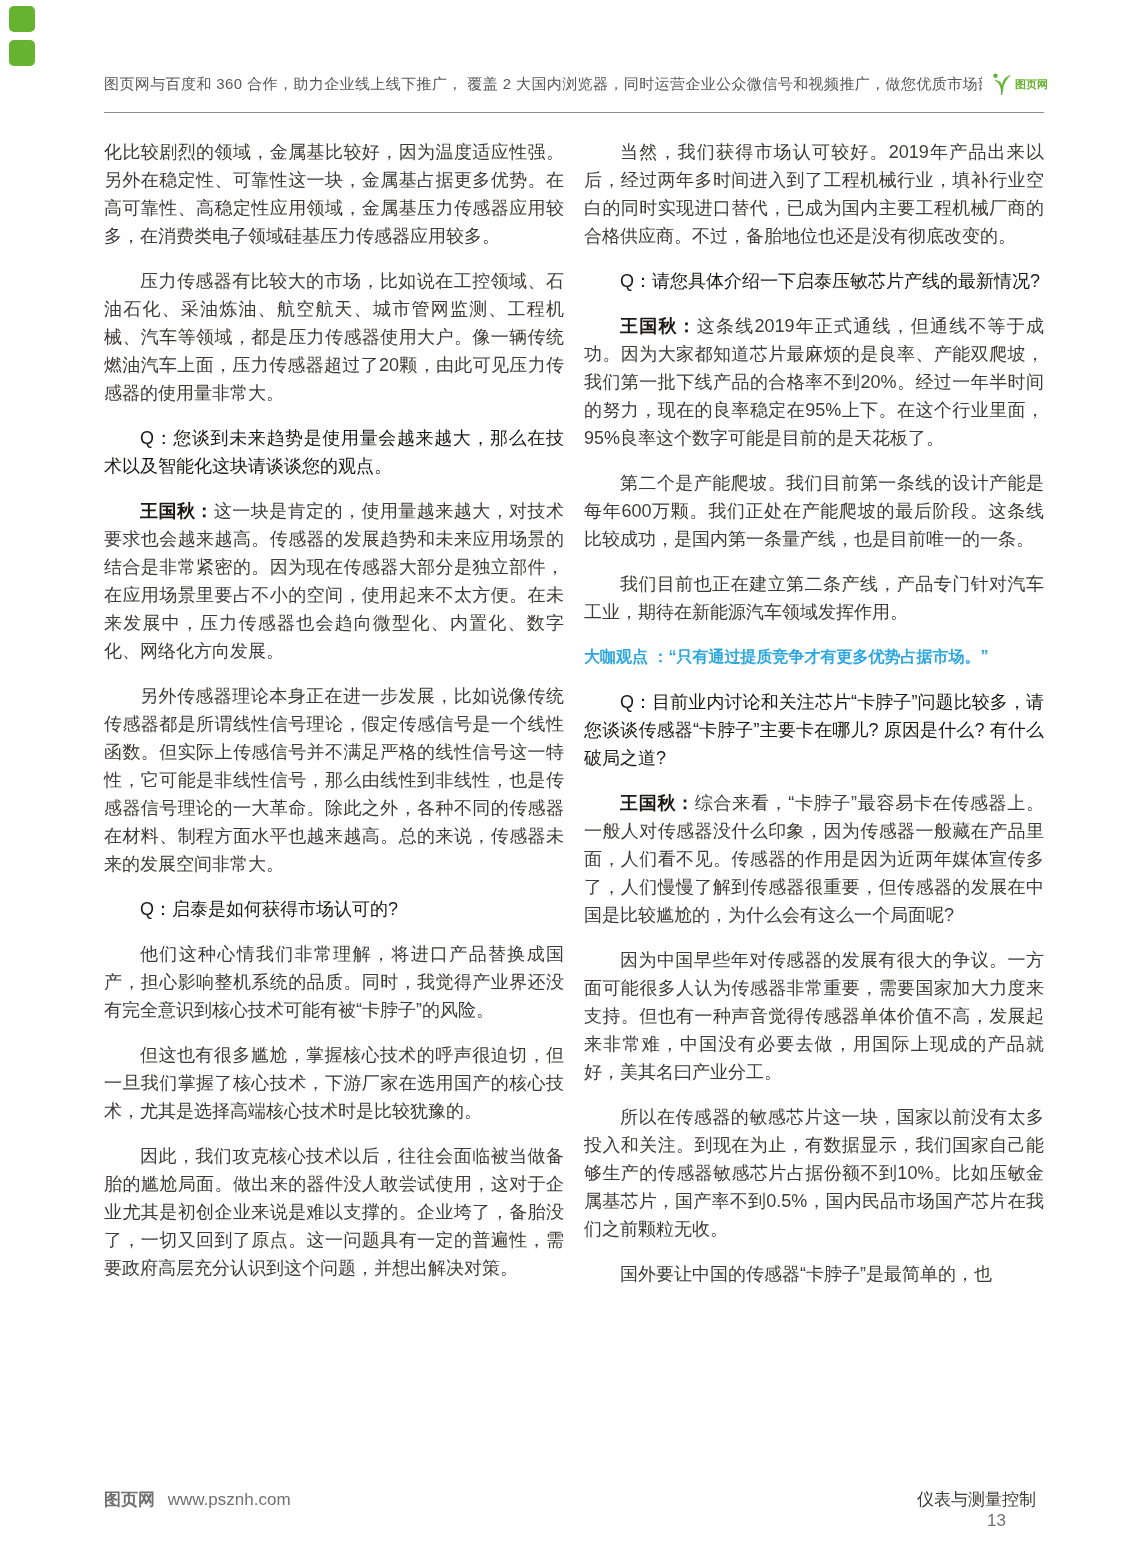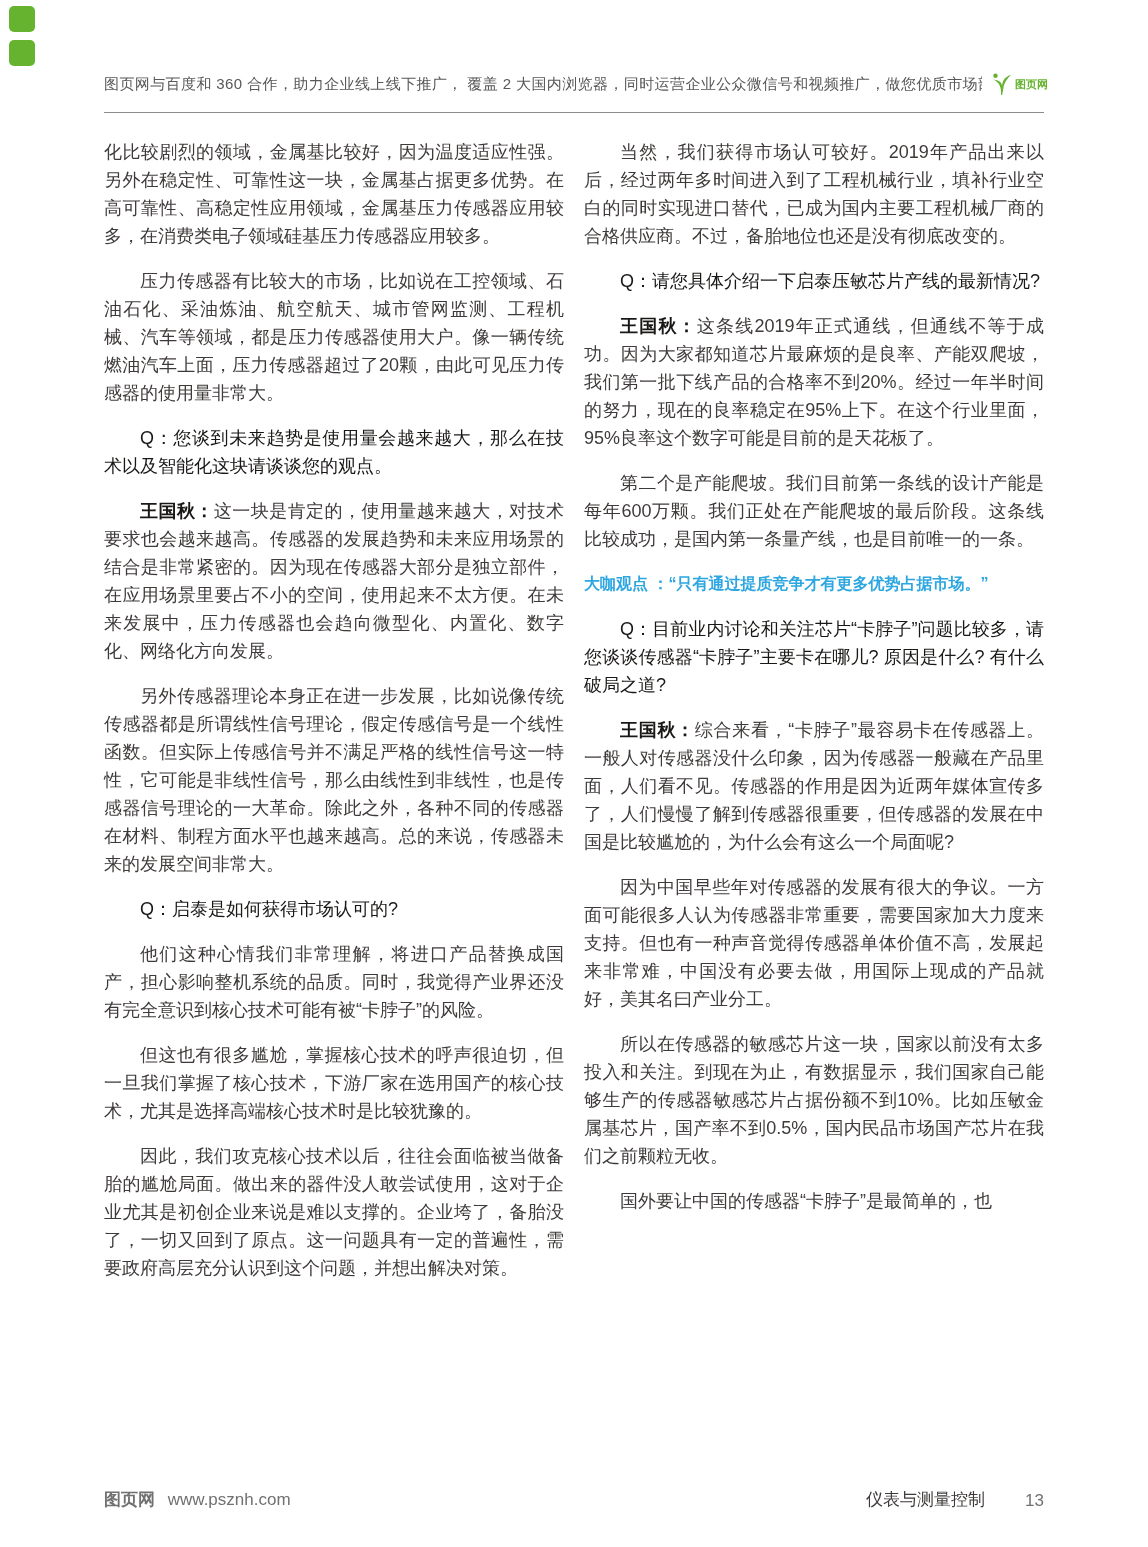--- a/index.html
+++ b/index.html
@@ -50,27 +50,27 @@
     word-break:break-all;
   }
   .para.no-indent{text-indent:0;}
   .para.question{font-weight:normal;color:var(--dark);}
   .para.section{
     font-weight:bold;color:var(--blue);
     text-indent:0;font-size:16px;
   }
   .para strong{color:var(--dark);font-weight:bold;}
   .footer{
-    position:absolute;left:104px;right:104px;top:1488px;
+    position:absolute;left:104px;right:112px;top:1488px;
     display:flex;justify-content:space-between;align-items:baseline;
     font-size:17px;color:var(--gray);
   }
   .footer-left span{margin-right:8px;}
   .footer-brand{font-weight:600;}
-  .footer-right{display:flex;align-items:flex-end;}
+  .footer-right{display:flex;align-items:center;flex-direction:column;}
   .footer-journal{color:#3e3a39;}
   .footer-page{margin-left:40px;color:var(--gray);}
 </style>
 </head>
 <body>
 
 <div class="page">
 
   <div class="corner">
     <div class="sq"></div>
@@ -100,20 +100,21 @@
         <p class="para question">Q：启泰是如何获得市场认可的?</p>
         <p class="para body">他们这种心情我们非常理解，将进口产品替换成国产，担心影响整机系统的品质。同时，我觉得产业界还没有完全意识到核心技术可能有被“卡脖子”的风险。</p>
         <p class="para body">但这也有很多尴尬，掌握核心技术的呼声很迫切，但一旦我们掌握了核心技术，下游厂家在选用国产的核心技术，尤其是选择高端核心技术时是比较犹豫的。</p>
         <p class="para body">因此，我们攻克核心技术以后，往往会面临被当做备胎的尴尬局面。做出来的器件没人敢尝试使用，这对于企业尤其是初创企业来说是难以支撑的。企业垮了，备胎没了，一切又回到了原点。这一问题具有一定的普遍性，需要政府高层充分认识到这个问题，并想出解决对策。</p>
       </div>
     <div class="column" id="col-right">
         <p class="para body">当然，我们获得市场认可较好。2019年产品出来以后，经过两年多时间进入到了工程机械行业，填补行业空白的同时实现进口替代，已成为国内主要工程机械厂商的合格供应商。不过，备胎地位也还是没有彻底改变的。</p>
         <p class="para question">Q：请您具体介绍一下启泰压敏芯片产线的最新情况?</p>
         <p class="para answer"><strong>王国秋：</strong>这条线2019年正式通线，但通线不等于成功。因为大家都知道芯片最麻烦的是良率、产能双爬坡，我们第一批下线产品的合格率不到20%。经过一年半时间的努力，现在的良率稳定在95%上下。在这个行业里面，95%良率这个数字可能是目前的是天花板了。</p>
         <p class="para body">第二个是产能爬坡。我们目前第一条线的设计产能是每年600万颗。我们正处在产能爬坡的最后阶段。这条线比较成功，是国内第一条量产线，也是目前唯一的一条。</p>
+        <p class="para body">我们目前也正在建立第二条产线，产品专门针对汽车工业，期待在新能源汽车领域发挥作用。</p>
         <p class="para section">大咖观点 ：“只有通过提质竞争才有更多优势占据市场。”</p>
         <p class="para question">Q：目前业内讨论和关注芯片“卡脖子”问题比较多，请您谈谈传感器“卡脖子”主要卡在哪儿? 原因是什么? 有什么破局之道?</p>
         <p class="para answer"><strong>王国秋：</strong>综合来看，“卡脖子”最容易卡在传感器上。一般人对传感器没什么印象，因为传感器一般藏在产品里面，人们看不见。传感器的作用是因为近两年媒体宣传多了，人们慢慢了解到传感器很重要，但传感器的发展在中国是比较尴尬的，为什么会有这么一个局面呢?</p>
         <p class="para body">因为中国早些年对传感器的发展有很大的争议。一方面可能很多人认为传感器非常重要，需要国家加大力度来支持。但也有一种声音觉得传感器单体价值不高，发展起来非常难，中国没有必要去做，用国际上现成的产品就好，美其名曰产业分工。</p>
         <p class="para body">所以在传感器的敏感芯片这一块，国家以前没有太多投入和关注。到现在为止，有数据显示，我们国家自己能够生产的传感器敏感芯片占据份额不到10%。比如压敏金属基芯片，国产率不到0.5%，国内民品市场国产芯片在我们之前颗粒无收。</p>
         <p class="para body">国外要让中国的传感器“卡脖子”是最简单的，也</p>
       </div>
   </div>
 
   <div class="footer">

